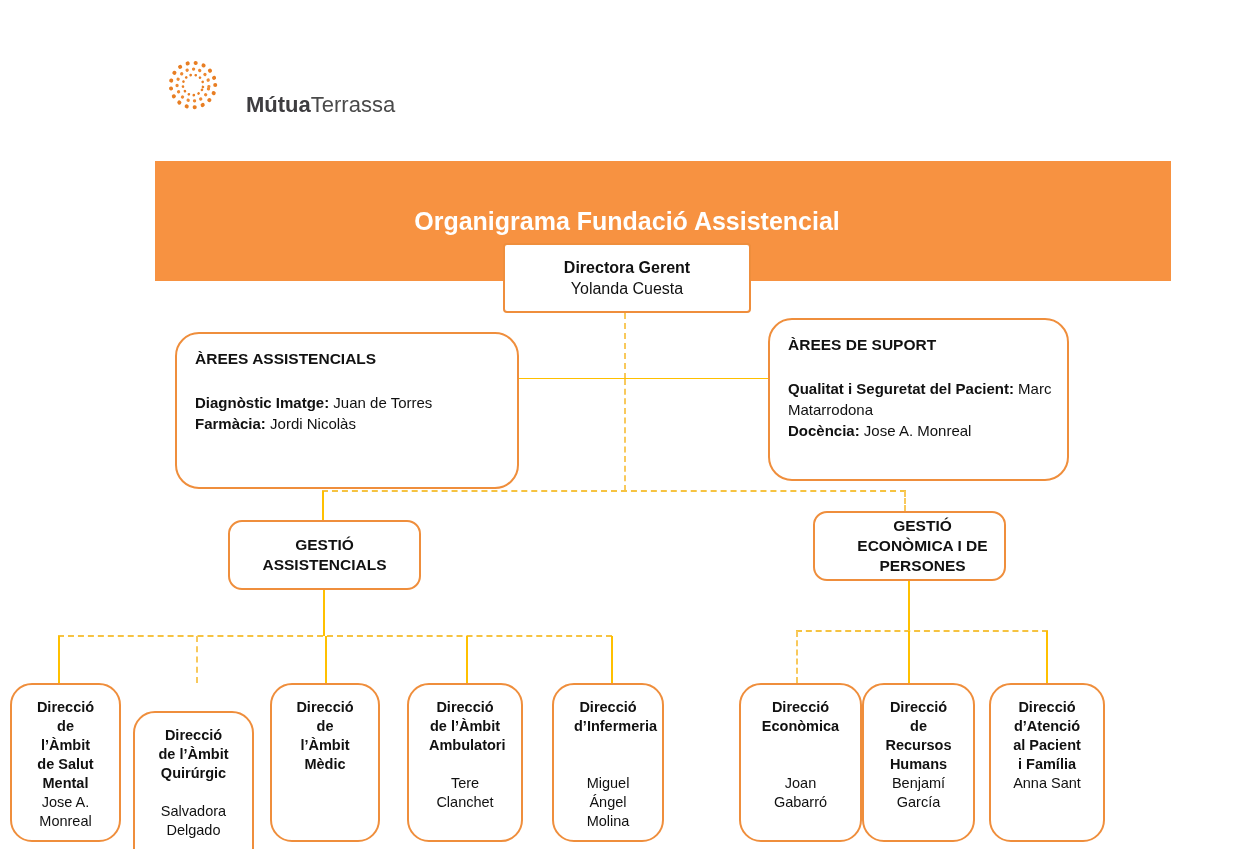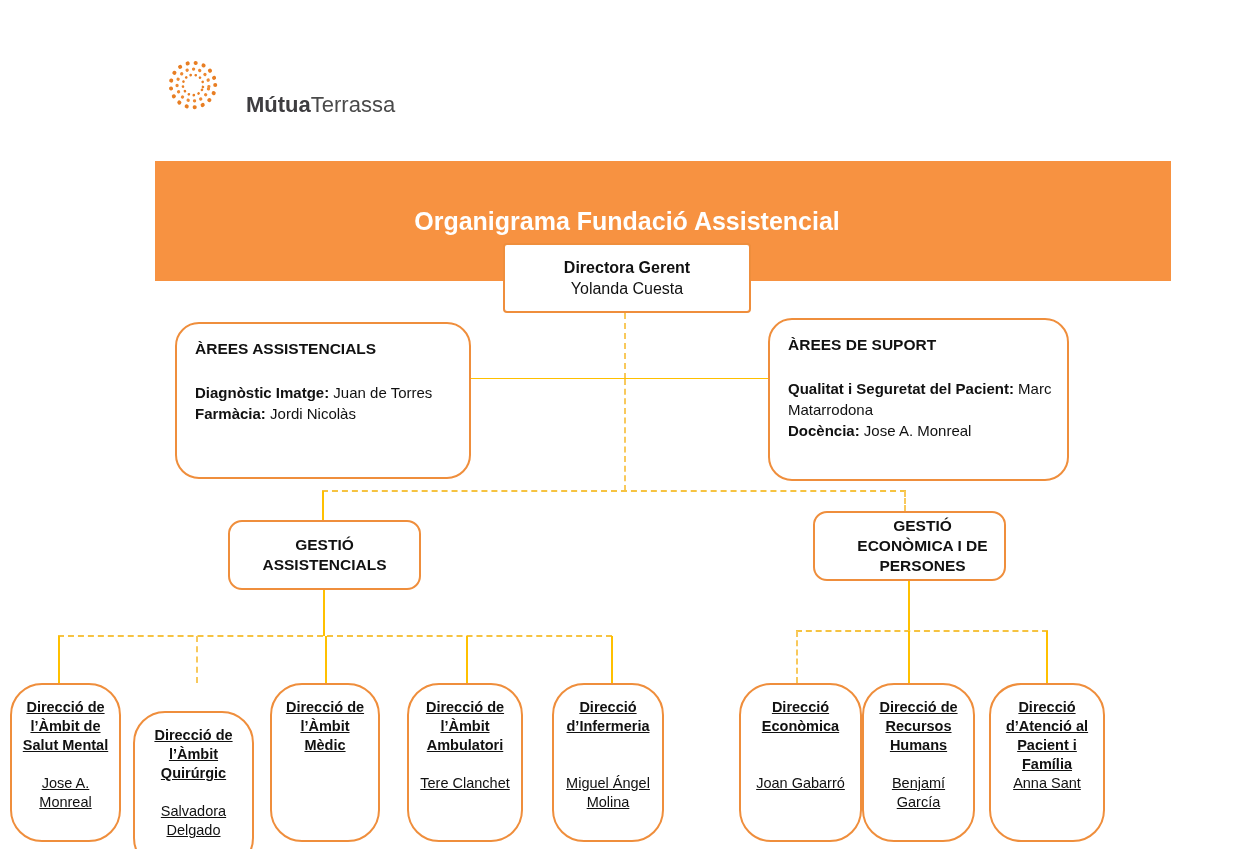--- a/index.html
+++ b/index.html
@@ -19,33 +19,33 @@
 
   
   .obox{position:absolute;background:#fff;border:2px solid #EF8E3C;box-sizing:border-box;}
 
   .root-box{left:503px;top:243px;width:248px;height:70px;border-radius:4px;
             display:flex;flex-direction:column;align-items:center;justify-content:center;line-height:21px;}
   .root-title{font-weight:bold;font-size:16px;}
   .root-name{font-size:16px;}
 
   .side-box{border-radius:24px;padding:14px 18px;font-size:15px;line-height:21px;}
-  .side-left{left:175px;top:322px;width:296px;height:157px;}
+  .side-left{left:175px;top:332px;width:344px;height:157px;}
   .side-right{left:768px;top:318px;width:301px;height:163px;padding-right:12px;}
   .side-title{font-weight:bold;font-size:15.5px;}
   .side-entries{margin-top:23px;}
   .side-entry b{font-weight:bold;}
 
   .l2box{width:193px;height:70px;border-radius:14px;display:flex;align-items:center;justify-content:center;
          text-align:center;font-weight:bold;font-size:15.5px;line-height:20px;padding:0 10px;box-sizing:border-box;}
   .l2-left{left:228px;top:520px;}
   .l2-right{left:813px;top:511px;padding-left:36px;}
 
-  .l3box{top:683px;height:159px;border-radius:32px;text-align:center;font-size:14.5px;line-height:19px;
-         padding:13px 10px;box-sizing:border-box;text-decoration:underline;}
+  .l3box{top:683px;height:159px;border-radius:22px;text-align:center;font-size:14.5px;line-height:19px;
+         padding:13px 20px;box-sizing:border-box;}
   .l3title{font-weight:bold;min-height:76px;}
   .l3name{}
 
   
   .cv{position:absolute;width:0;}
   .cv.solid{border-left:2px solid #FFC000;}
   .cv.dash{border-left:2px dashed #F8C95C;}
   .ch{position:absolute;height:0;}
   .ch.solid{border-top:1.5px solid #FFC000;}
   .ch.dash{border-top:2px dashed #F6C341;}

